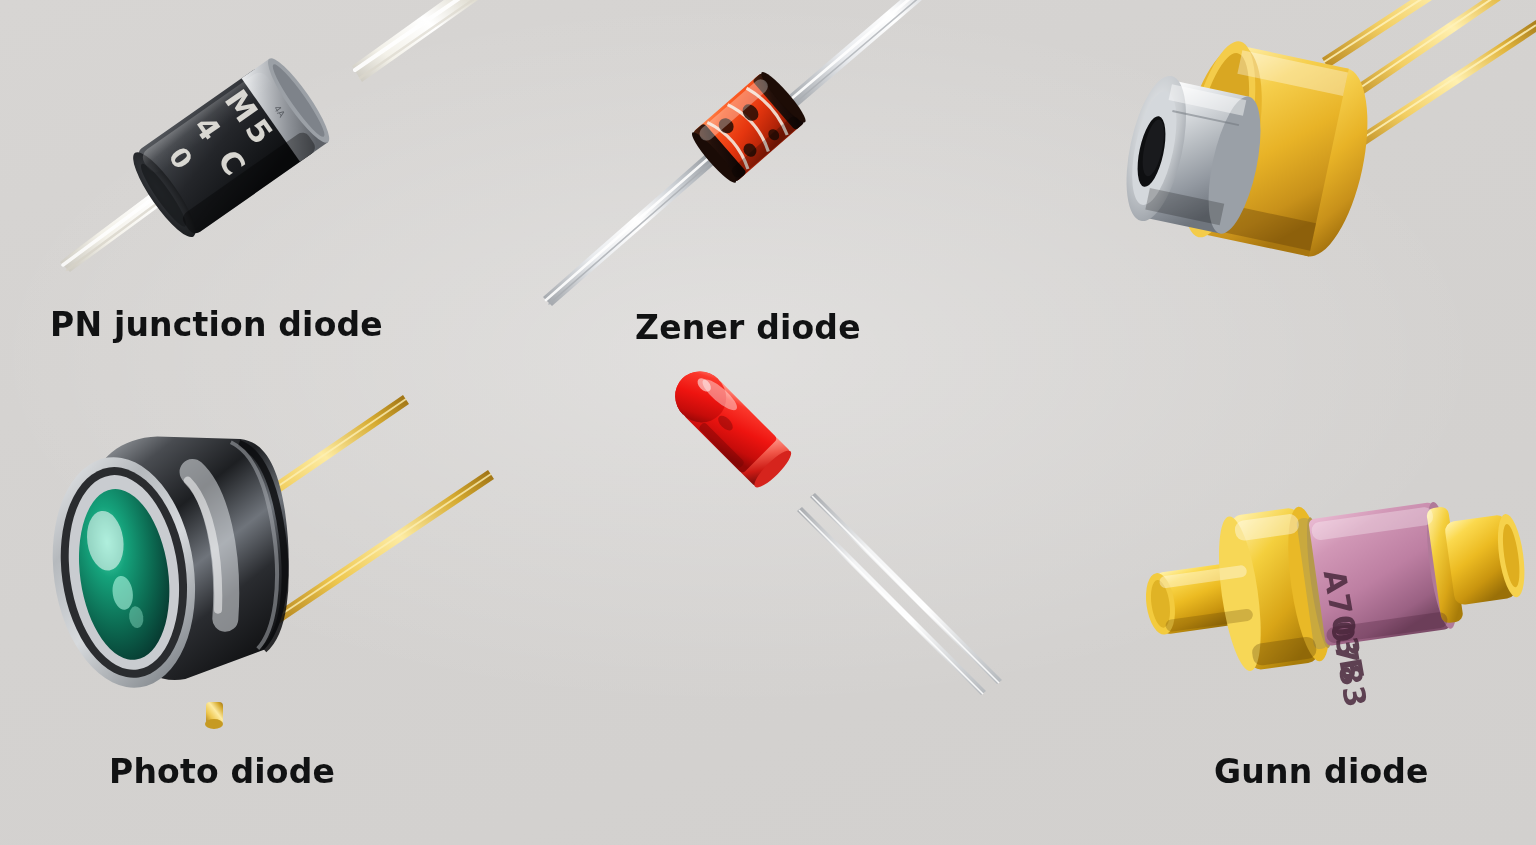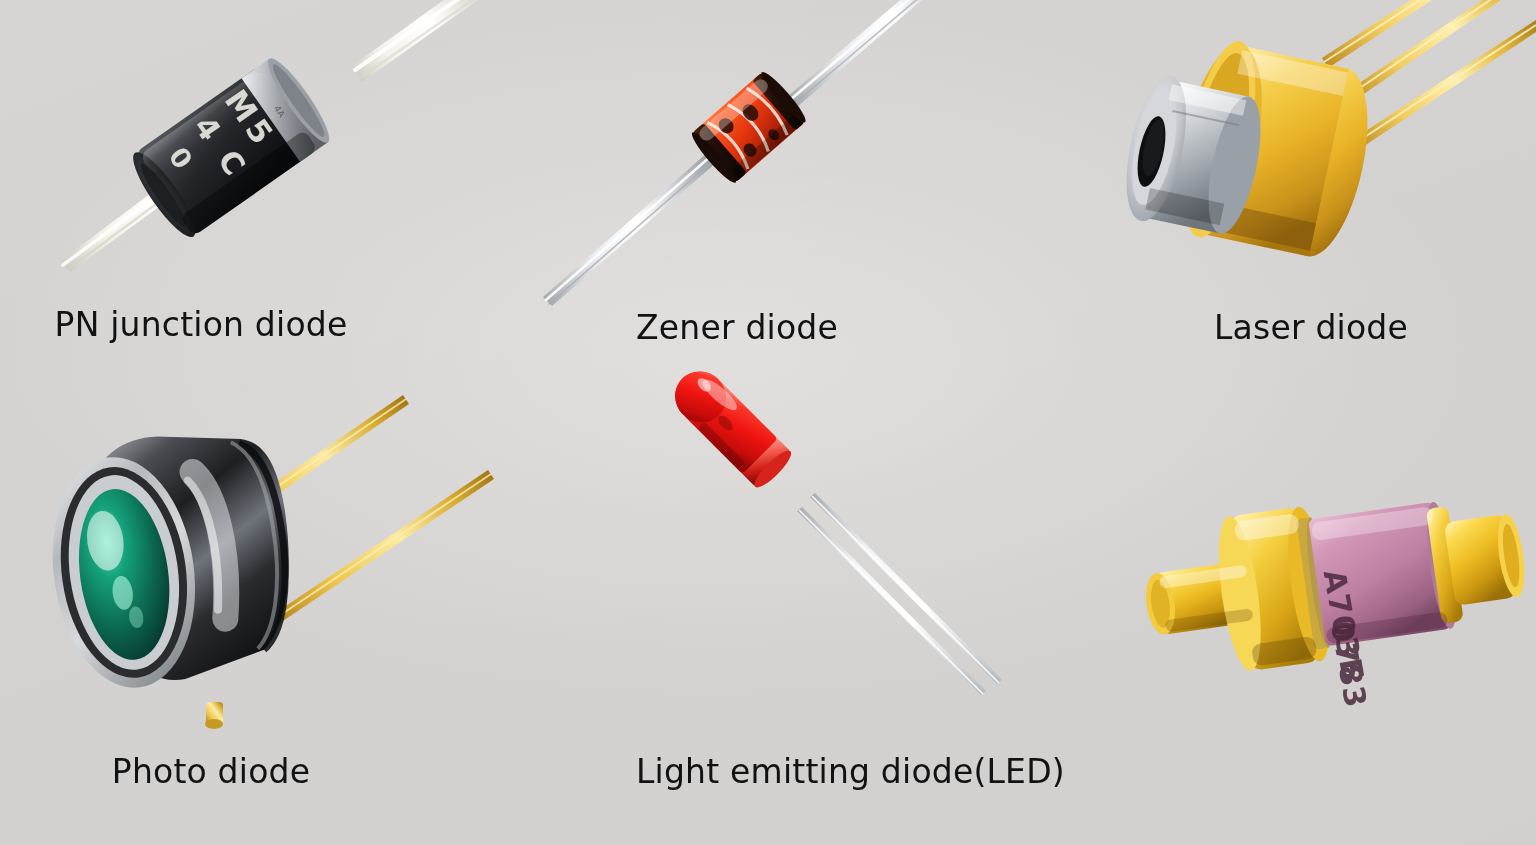--- a/index.html
+++ b/index.html
@@ -23,21 +23,21 @@
     inset: 0;
     background:
       radial-gradient(ellipse 70% 60% at 48% 42%, rgba(255,255,255,0.30) 0%, rgba(255,255,255,0.0) 70%),
       linear-gradient(160deg, #d7d5d3 0%, #d4d2d0 45%, #d2d0ce 100%);
     pointer-events: none;
   }
   .caption {
     position: absolute;
     color: #111213;
     font-size: 33px;
-    font-weight: 400;
+    font-weight: 700;
     letter-spacing: 0.2px;
     white-space: nowrap;
     text-align: center;
     -webkit-font-smoothing: antialiased;
   }
   .art {
     position: absolute;
     overflow: visible;
   }
   svg { display: block; overflow: visible; }
@@ -254,21 +254,20 @@
         <ellipse cx="50" cy="164" rx="12" ry="36" fill="#0e0f11"></ellipse>
         <ellipse cx="51" cy="160" rx="9" ry="29" fill="#191a1d"></ellipse>
 
         <rect x="56" y="94" width="76" height="16" fill="rgba(255,255,255,0.45)"></rect>
         <rect x="56" y="200" width="76" height="22" fill="rgba(0,0,0,0.22)"></rect>
         <path d="M 62 120 L 130 120" stroke="#6e747b" stroke-width="2" opacity="0.5"></path>
       </g>
     </svg>
   </div>
 
-  <div class="caption" style="left:1212px; top:308px; width:198px;">Laser diode</div>
 
   <div class="art" style="left:20px; top:380px; width:500px; height:360px;">
     <svg width="500" height="360" viewBox="0 0 500 360">
       <defs>
         <linearGradient id="pdPin" x1="0" y1="1" x2="1" y2="0">
           <stop offset="0%" stop-color="#ad7d18"></stop>
           <stop offset="30%" stop-color="#eec74f"></stop>
           <stop offset="58%" stop-color="#fdeba2"></stop>
           <stop offset="82%" stop-color="#d6ab31"></stop>
           <stop offset="100%" stop-color="#9b6f12"></stop>
@@ -376,21 +375,20 @@
 
         <ellipse cx="-18" cy="62" rx="22" ry="7" fill="rgba(255,255,255,0.42)" transform="rotate(-4 -18 62)"></ellipse>
         <ellipse cx="-36" cy="66" rx="8" ry="5" fill="rgba(255,255,255,0.55)"></ellipse>
         <rect x="-10" y="92" width="58" height="9" rx="4" fill="rgba(110,5,4,0.4)"></rect>
 
         <ellipse cx="6" cy="78" rx="9" ry="5" fill="rgba(130,10,8,0.5)"></ellipse>
       </g>
     </svg>
   </div>
 
-  <div class="caption" style="left:636px; top:752px; width:428px;">Light emitting diode(LED)</div>
 
   <div class="art" style="left:1140px; top:470px; width:396px; height:250px;">
     <svg width="396" height="250" viewBox="0 0 396 250">
       <defs>
         <linearGradient id="gnGold" x1="0.1" y1="0" x2="0.55" y2="1">
           <stop offset="0%" stop-color="#fff0a4"></stop>
           <stop offset="18%" stop-color="#fbd94e"></stop>
           <stop offset="48%" stop-color="#ecbb22"></stop>
           <stop offset="78%" stop-color="#c9950f"></stop>
           <stop offset="100%" stop-color="#9a7008"></stop>
@@ -442,14 +440,15 @@
 
         <rect x="104" y="38" width="64" height="20" rx="9" fill="rgba(255,255,255,0.40)"></rect>
         <rect x="104" y="162" width="64" height="22" rx="9" fill="rgba(90,60,5,0.30)"></rect>
 
         <rect x="22" y="82" width="88" height="12" rx="6" fill="rgba(255,255,255,0.38)"></rect>
         <rect x="22" y="126" width="88" height="12" rx="6" fill="rgba(90,60,5,0.25)"></rect>
       </g>
     </svg>
   </div>
 
+  <div class="caption" style="left:1214px; top:752px; width:198px;">Gunn diode</div>
 
 </div>
 
 </body></html>

